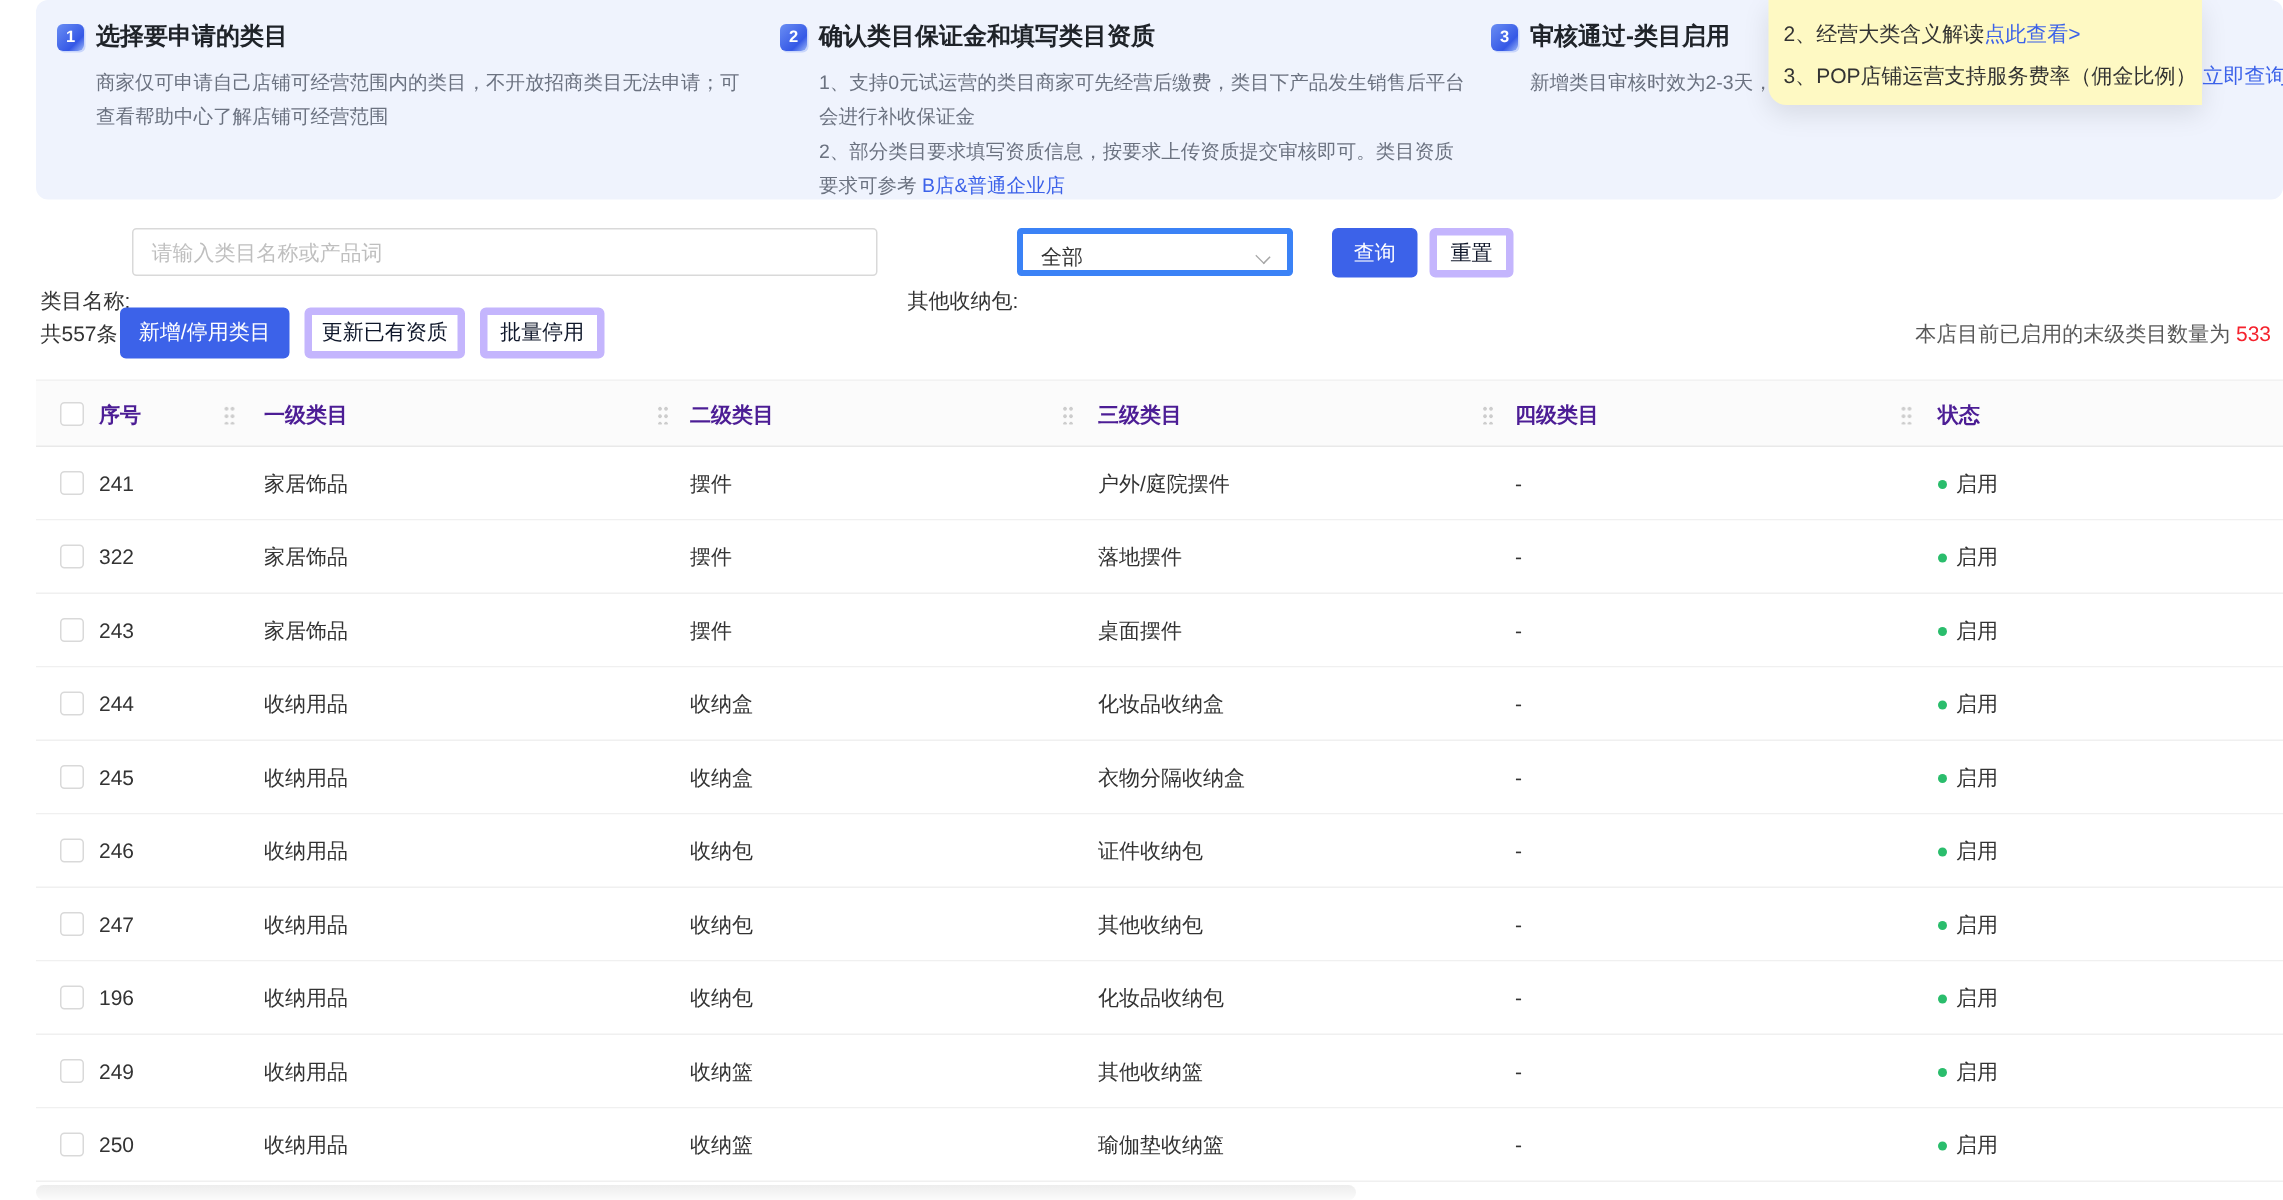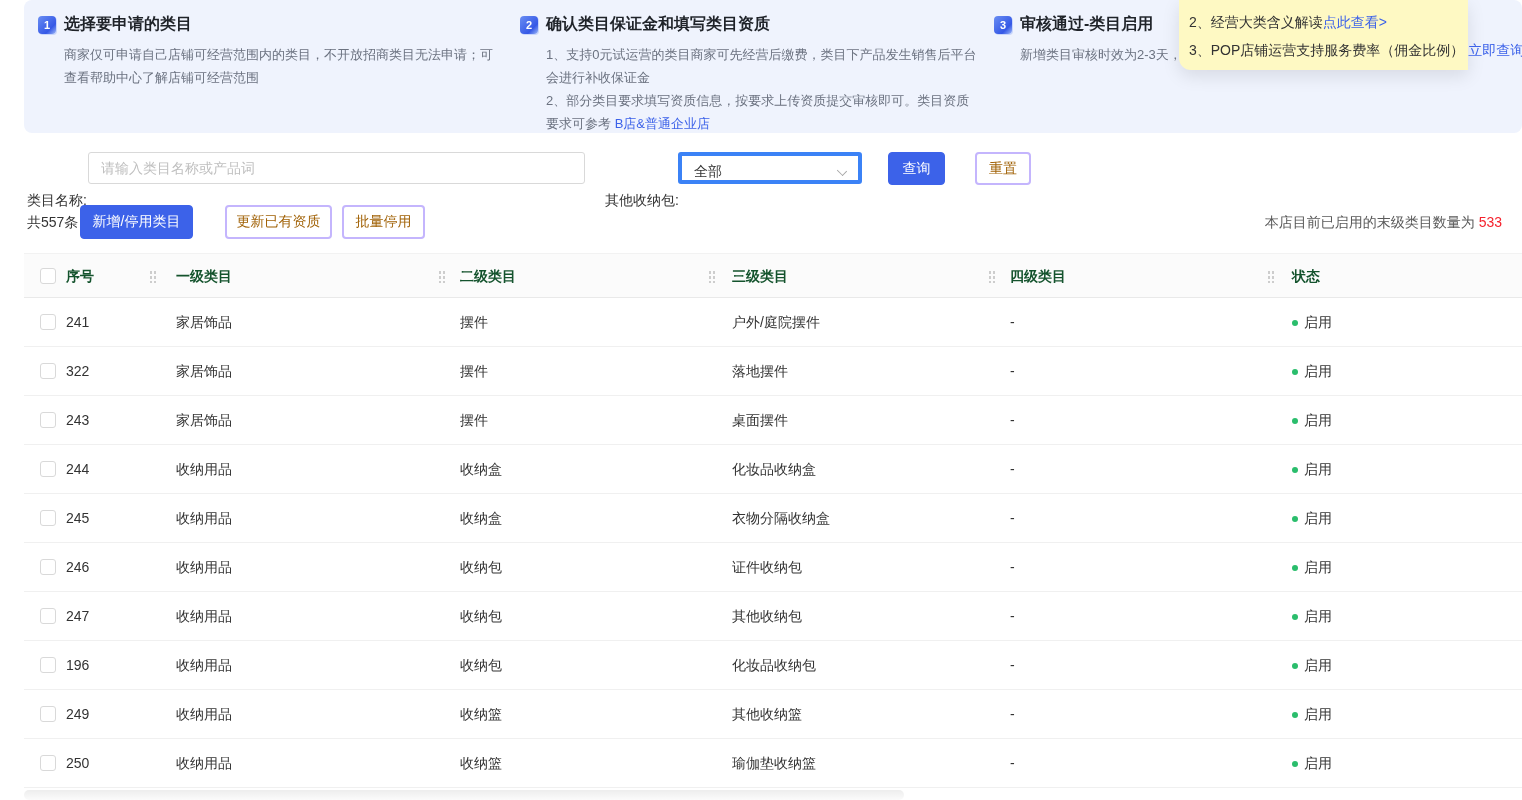--- a/index.html
+++ b/index.html
@@ -41,39 +41,39 @@
   .status-select { position:absolute; left:678px; top:0; width:184px; height:32px;
     border:4px solid #3b82f6; border-radius:3px; background:#fff; cursor:pointer;
     font-size:14px; color:#333; line-height:30px; padding:0 28px 0 12px; }
   .chevron { position:absolute; right:12px; top:11px; width:8px; height:8px; }
   .chevron::before { content:""; position:absolute; left:0; top:0; width:7px; height:7px;
     border-right:1.5px solid #a6a6a6; border-bottom:1.5px solid #a6a6a6;
     transform:rotate(45deg) scale(1,0.8); }
   .btn { position:absolute; top:0; height:33px; border-radius:4px; font-size:14px;
     cursor:pointer; font-family:inherit; }
   .btn-primary { background:#3c62e9; border:1px solid #3c62e9; color:#fff; }
-  .btn-plain { background:#fff; border:2px solid #c4b5fd; color:#a16207;margin-left:22px; }
+  .btn-plain { background:#fff; border:5px solid #c4b5fd; color:#0f172a; }
   .btn-query { left:888px; width:57px; }
   .btn-reset { left:953px; width:56px; }
 
   
   .toolbar { position:absolute; left:0; top:205px; width:1522px; height:34px; }
   .total { position:absolute; left:27px; top:0; font-size:14px; color:#333; line-height:34px; }
   .btn-add { left:80px; width:113px; height:34px; }
   .btn-update { left:203px; width:107px; height:34px; }
   .btn-batch { left:320px; width:83px; height:34px; }
-  .enabled-note { position:absolute; right:20px; top:0; font-size:14px; color:#595959;
+  .enabled-note { position:absolute; right:8px; top:0; font-size:14px; color:#595959;
     line-height:34px; }
   .enabled-note .count { color:#f5222d; }
 
   
   .table { position:absolute; left:24px; top:253px; width:1498px; }
   .thead { position:relative; height:45px; background:#fbfbfb;
     border-top:1px solid #f2f2f2; border-bottom:1px solid #e9e9e9; }
-  .thead .cell { font-weight:bold; color:#14532d; }
+  .thead .cell { font-weight:bold; color:#4c1d95; }
   .trow { position:relative; height:49px; border-bottom:1px solid #f0f0f0; background:#fff; }
   .cell { position:absolute; top:0; font-size:14px; color:#333; line-height:48px;
     white-space:nowrap; }
   .thead .cell { line-height:44px; }
   .c-id { left:42px; } .c-l1 { left:152px;text-align:center; } .c-l2 { left:436px; }
   .c-l3 { left:708px; } .c-l4 { left:986px; } .c-st { left:1268px; }
   .checkbox { position:absolute; left:16px; top:50%; margin-top:-8px; width:16px; height:16px;
     border:1px solid #d9d9d9; border-radius:3px; background:#fff; cursor:pointer; }
   .grip { position:absolute; top:50%; margin-top:-7px; width:8px; height:14px;
     background-image:radial-gradient(#cdcdcd 1px, transparent 1.3px);

